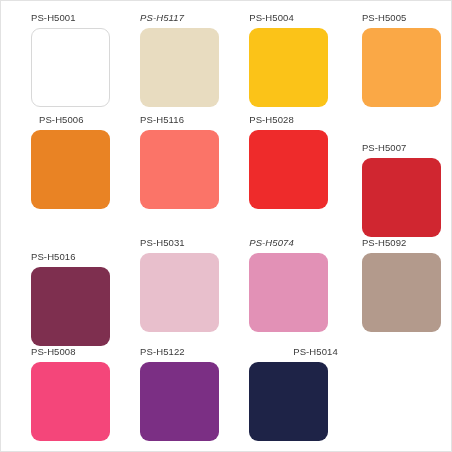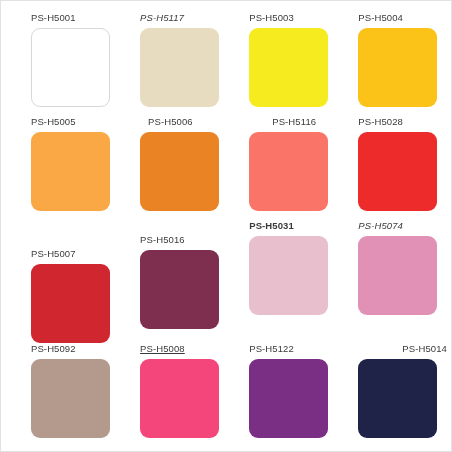--- a/index.html
+++ b/index.html
@@ -68,65 +68,61 @@
   <div id="swatch-grid">
       <div class="swatch-cell">
         <div class="swatch-label" style="color: rgb(58, 58, 58);">PS-H5001</div>
         <div class="swatch-chip has-outline" style="background-color: rgb(255, 255, 255);"></div>
       </div>
       <div class="swatch-cell">
         <div class="swatch-label" style="color: rgb(58, 58, 58); font-style: italic;">PS-H5117</div>
         <div class="swatch-chip" style="background-color: rgb(232, 220, 192);"></div>
       </div>
       <div class="swatch-cell">
-        <div class="swatch-label" style="color: rgb(58, 58, 58);">PS-H5003</div>
-        <div class="swatch-chip" style="background-color: rgb(245, 235, 30);"></div>
-      </div>
-      <div class="swatch-cell">
         <div class="swatch-label" style="color: rgb(58, 58, 58);">PS-H5004</div>
         <div class="swatch-chip" style="background-color: rgb(251, 195, 24);"></div>
       </div>
       <div class="swatch-cell">
         <div class="swatch-label" style="color: rgb(58, 58, 58);">PS-H5005</div>
         <div class="swatch-chip" style="background-color: rgb(250, 168, 70);"></div>
       </div>
       <div class="swatch-cell">
         <div class="swatch-label" style="color: rgb(58, 58, 58); padding-left: 8px;">PS-H5006</div>
         <div class="swatch-chip" style="background-color: rgb(233, 131, 36);"></div>
       </div>
       <div class="swatch-cell">
-        <div class="swatch-label" style="color: rgb(58, 58, 58); margin-left: 23px;">PS-H5116</div>
+        <div class="swatch-label" style="color: rgb(58, 58, 58);">PS-H5116</div>
         <div class="swatch-chip" style="background-color: rgb(251, 116, 104);"></div>
       </div>
       <div class="swatch-cell">
         <div class="swatch-label" style="color: rgb(58, 58, 58);">PS-H5028</div>
         <div class="swatch-chip" style="background-color: rgb(238, 43, 43);"></div>
       </div>
       <div class="swatch-cell">
         <div class="swatch-label" style="color: rgb(58, 58, 58); margin-top: 28px;">PS-H5007</div>
         <div class="swatch-chip" style="background-color: rgb(208, 38, 48);"></div>
       </div>
       <div class="swatch-cell">
         <div class="swatch-label" style="color: rgb(58, 58, 58); margin-top: 14px;">PS-H5016</div>
         <div class="swatch-chip" style="background-color: rgb(126, 47, 79);"></div>
       </div>
       <div class="swatch-cell">
-        <div class="swatch-label" style="color: rgb(58, 58, 58); font-weight: bold;">PS-H5031</div>
+        <div class="swatch-label" style="color: rgb(58, 58, 58);">PS-H5031</div>
         <div class="swatch-chip" style="background-color: rgb(232, 191, 204);"></div>
       </div>
       <div class="swatch-cell">
         <div class="swatch-label" style="color: rgb(58, 58, 58); font-style: italic;">PS-H5074</div>
         <div class="swatch-chip" style="background-color: rgb(226, 145, 182);"></div>
       </div>
       <div class="swatch-cell">
         <div class="swatch-label" style="color: rgb(58, 58, 58);">PS-H5092</div>
         <div class="swatch-chip" style="background-color: rgb(179, 154, 140);"></div>
       </div>
       <div class="swatch-cell">
-        <div class="swatch-label" style="color: rgb(58, 58, 58); text-decoration: underline;">PS-H5008</div>
+        <div class="swatch-label" style="color: rgb(58, 58, 58);">PS-H5008</div>
         <div class="swatch-chip" style="background-color: rgb(244, 70, 122);"></div>
       </div>
       <div class="swatch-cell">
         <div class="swatch-label" style="color: rgb(58, 58, 58);">PS-H5122</div>
         <div class="swatch-chip" style="background-color: rgb(123, 47, 132);"></div>
       </div>
       <div class="swatch-cell">
         <div class="swatch-label" style="color: rgb(58, 58, 58); padding-left: 44px;">PS-H5014</div>
         <div class="swatch-chip" style="background-color: rgb(30, 35, 71);"></div>
       </div>

